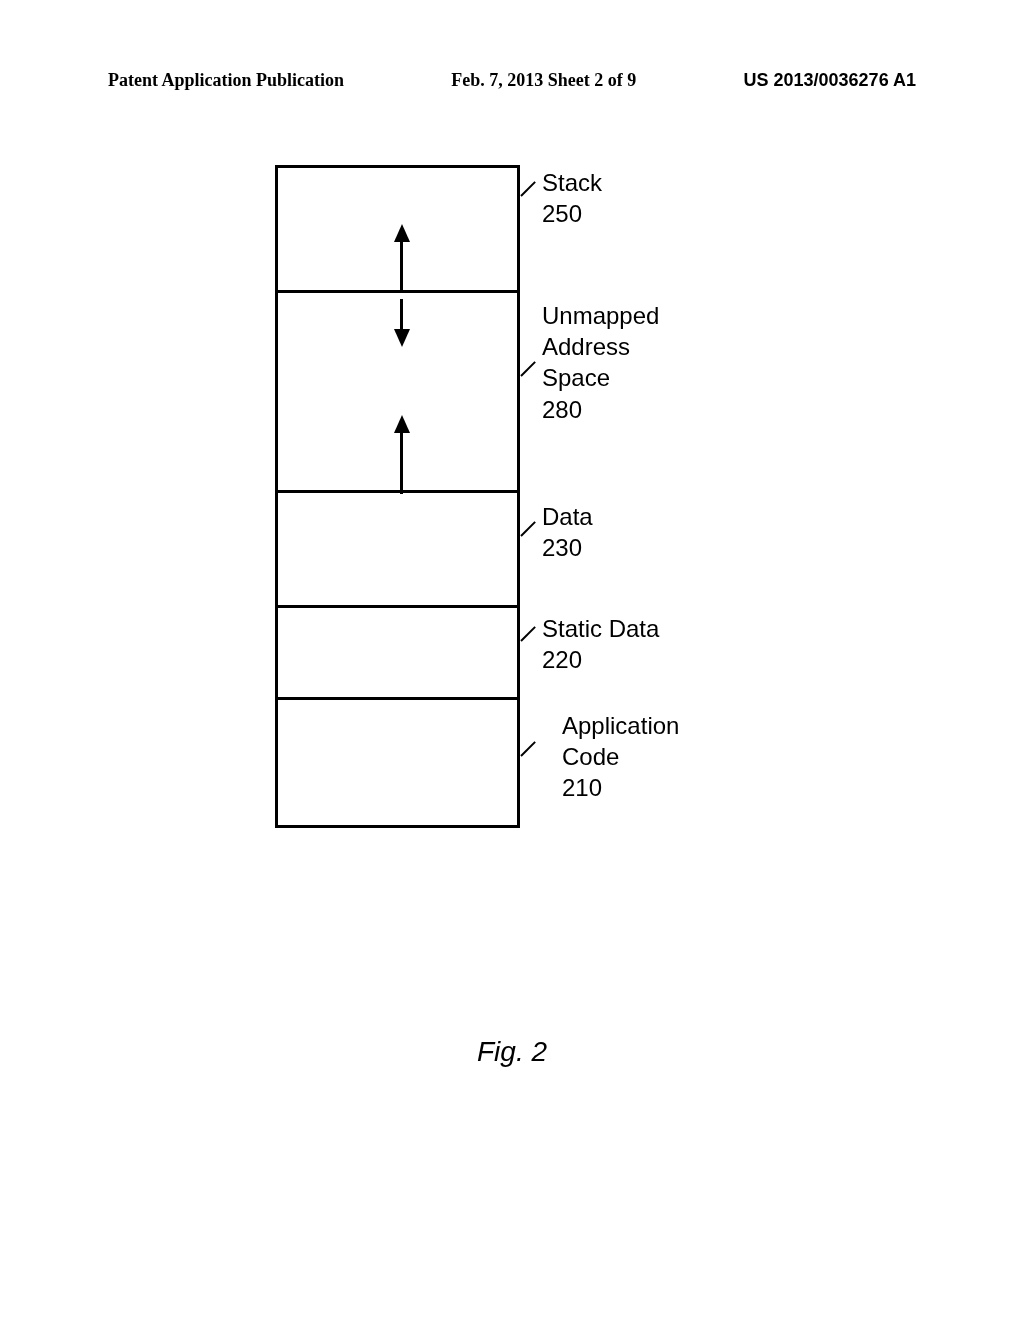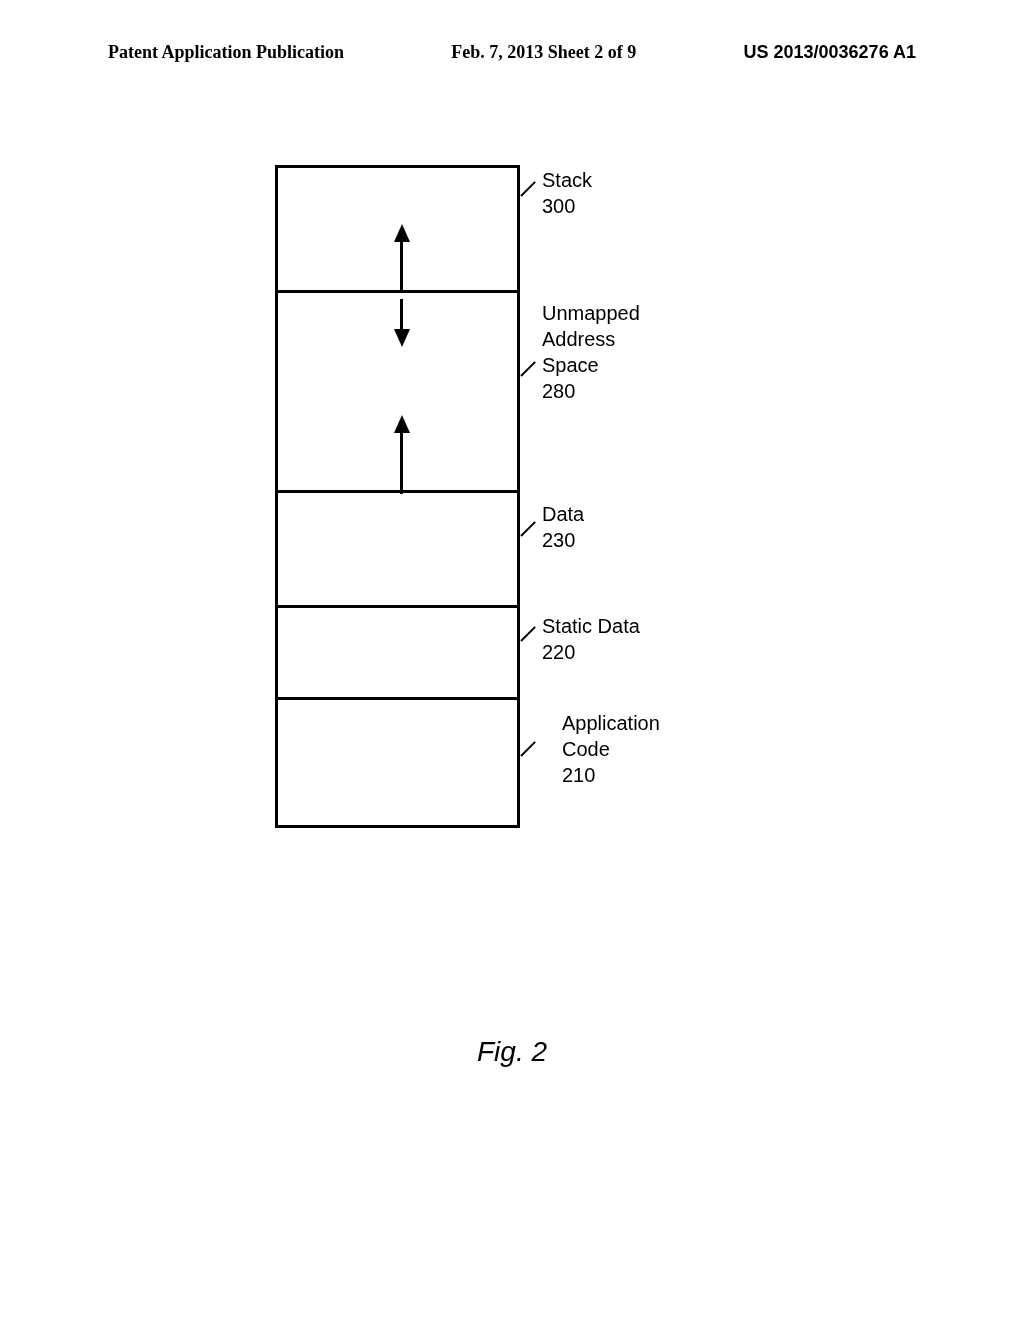--- a/index.html
+++ b/index.html
@@ -14,20 +14,21 @@
       font-family: Arial, Helvetica, sans-serif;
       position: relative;
     }
     .header {
       display: flex;
       justify-content: space-between;
       align-items: flex-start;
       padding: 42px 108px 0 108px;
       font-size: 18px;
       font-weight: bold;
+      margin-top: 28px;
     }
     .header-left {
       font-family: 'Times New Roman', Times, serif;
     }
     .header-center {
       font-family: 'Times New Roman', Times, serif;
     }
     .header-right {
       font-family: Liberation Sans, sans-serif;
     }
@@ -52,21 +53,21 @@
     .box:last-child {
       border-bottom: none;
     }
     .box-stack-box { height: 125px; }
     .box-unmapped { height: 200px; }
     .box-heap { height: 115px; }
     .box-static { height: 92px; }
     .box-app { height: 125px; }
     .label {
       position: absolute;
-      font-size: 20px;
+      font-size: 24px;
       line-height: 1.3;
     }
     .label-stack { left: 267px; top: 2px; }
     .label-unmapped { left: 267px; top: 135px; }
     .label-heap { left: 267px; top: 336px; }
     .label-static { left: 267px; top: 448px; }
     .label-app { left: 267px; top: 545px; margin-left: 20px; }
     .tick {
       position: absolute;
       width: 20px;
@@ -182,21 +183,21 @@
   </div>
 
   <div class="tick tick-stack"></div>
   <div class="tick tick-unmapped"></div>
   <div class="tick tick-heap"></div>
   <div class="tick tick-static"></div>
   <div class="tick tick-app"></div>
 
   <div class="label label-stack">
     <span>Stack</span><br>
-    <span>300</span>
+    <span>250</span>
   </div>
   <div class="label label-unmapped">
     <span style="white-space:pre-line;">Unmapped
 Address
 Space</span><br>
     <span>280</span>
   </div>
   <div class="label label-heap">
     <span>Data</span><br>
     <span>230</span>

